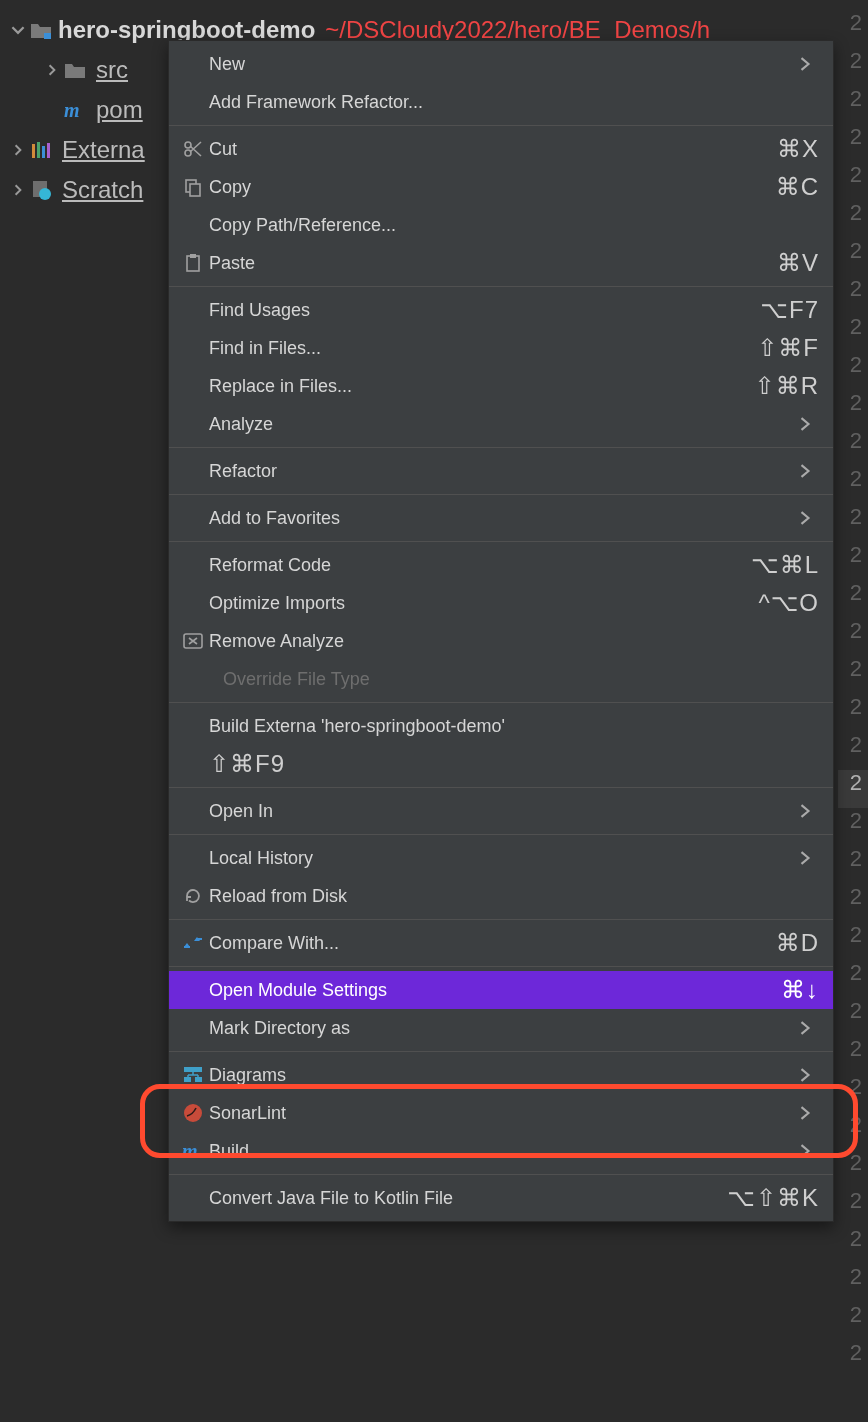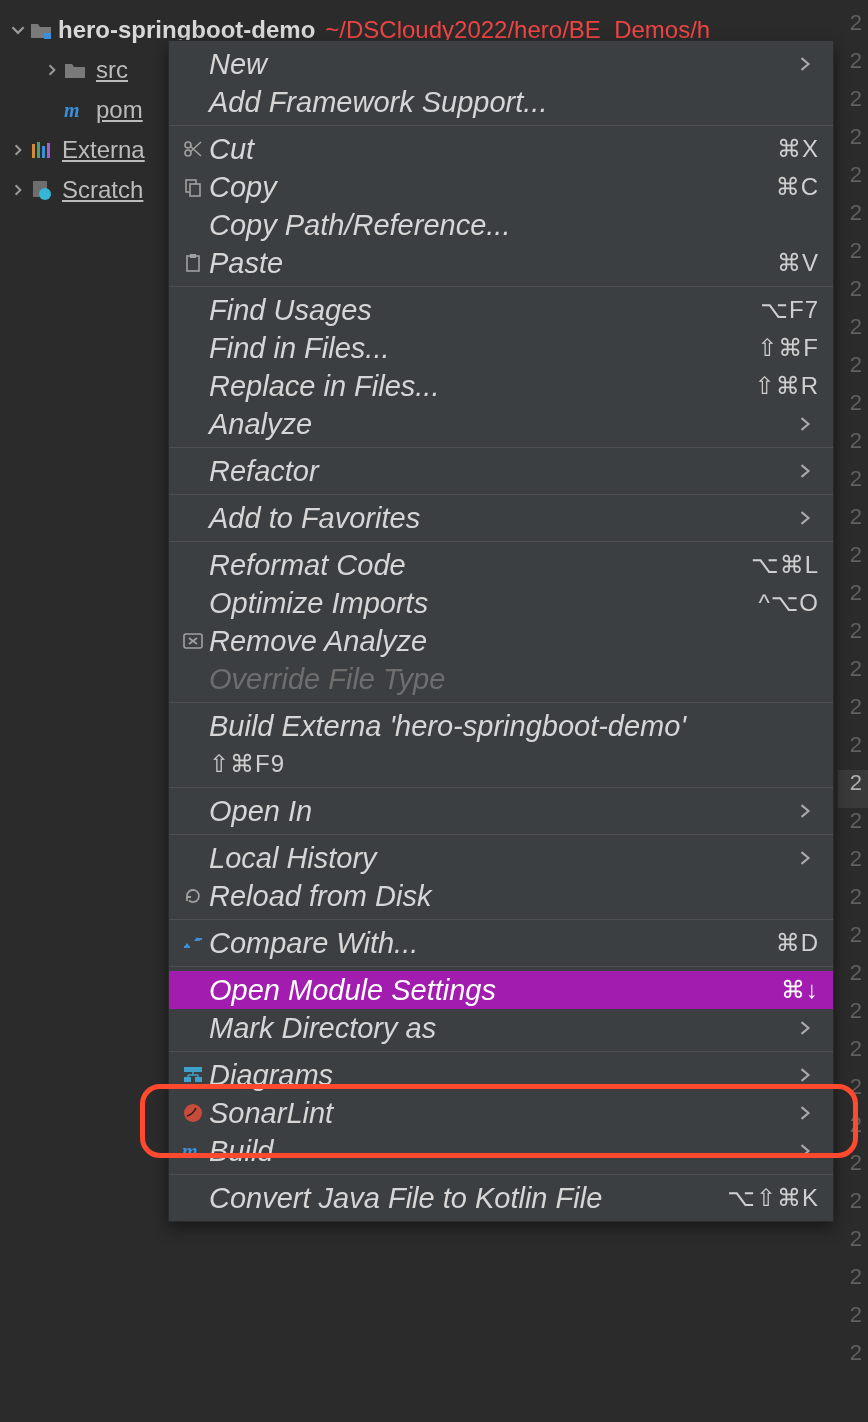--- a/index.html
+++ b/index.html
@@ -73,33 +73,32 @@
     box-shadow: 0 6px 14px rgba(0,0,0,0.45);
     padding: 4px 0;
   }
   .menu-item {
     display: flex;
     align-items: center;
     height: 38px;
     padding: 0 14px 0 8px;
     color: #d6d6d6;
   }
-  .menu-item.disabled { color: #6e6e6e; }
-  .menu-item.highlight { background: #a21caf; color: #ffffff; }
+  .menu-item.disabled { color: #6e6e6e; gap: 14px; }
+  .menu-item.highlight { background: #6d28d9; color: #ffffff; }
   .menu-item .icon-slot {
     width: 32px; height: 26px;
     display: inline-flex;
     align-items: center;
     justify-content: center;
     flex-shrink: 0;
   }
   .menu-item .label {
     flex: 1;
-    font-size: 29px;
-    font-style: italic;
+    font-size: 18px;
   }
   .menu-item .shortcut {
     font-size: 24px;
     color: #cfcfcf;
     letter-spacing: 1px;
   }
   .menu-item .sub-arrow {
     width: 20px;
     text-align: right;
     color: #aaaaaa;
@@ -244,21 +243,21 @@
       <span class="icon-slot"></span>
       <span class="label">New</span>
       <span class="sub-arrow">
         <svg width="12" height="14" viewBox="0 0 10 12">
           <path d="M2 1 L8 6 L2 11" fill="none" stroke="currentColor" stroke-width="1.8"></path>
         </svg>
       </span>
     </div>
     <div class="menu-item">
       <span class="icon-slot"></span>
-      <span class="label">Add Framework Support...</span>
+      <span class="label">Add Framework Refactor...</span>
     </div>
     <div class="sep"></div>
     <div class="menu-item">
       <span class="icon-slot">
         <svg width="20" height="20" viewBox="0 0 20 20">
           <circle cx="5" cy="6" r="3" fill="none" stroke="#a0a0a0" stroke-width="1.6"></circle>
           <circle cx="5" cy="14" r="3" fill="none" stroke="#a0a0a0" stroke-width="1.6"></circle>
           <path d="M7 7 L18 17 M7 13 L18 3" stroke="#a0a0a0" stroke-width="1.6"></path>
         </svg>
       </span>

